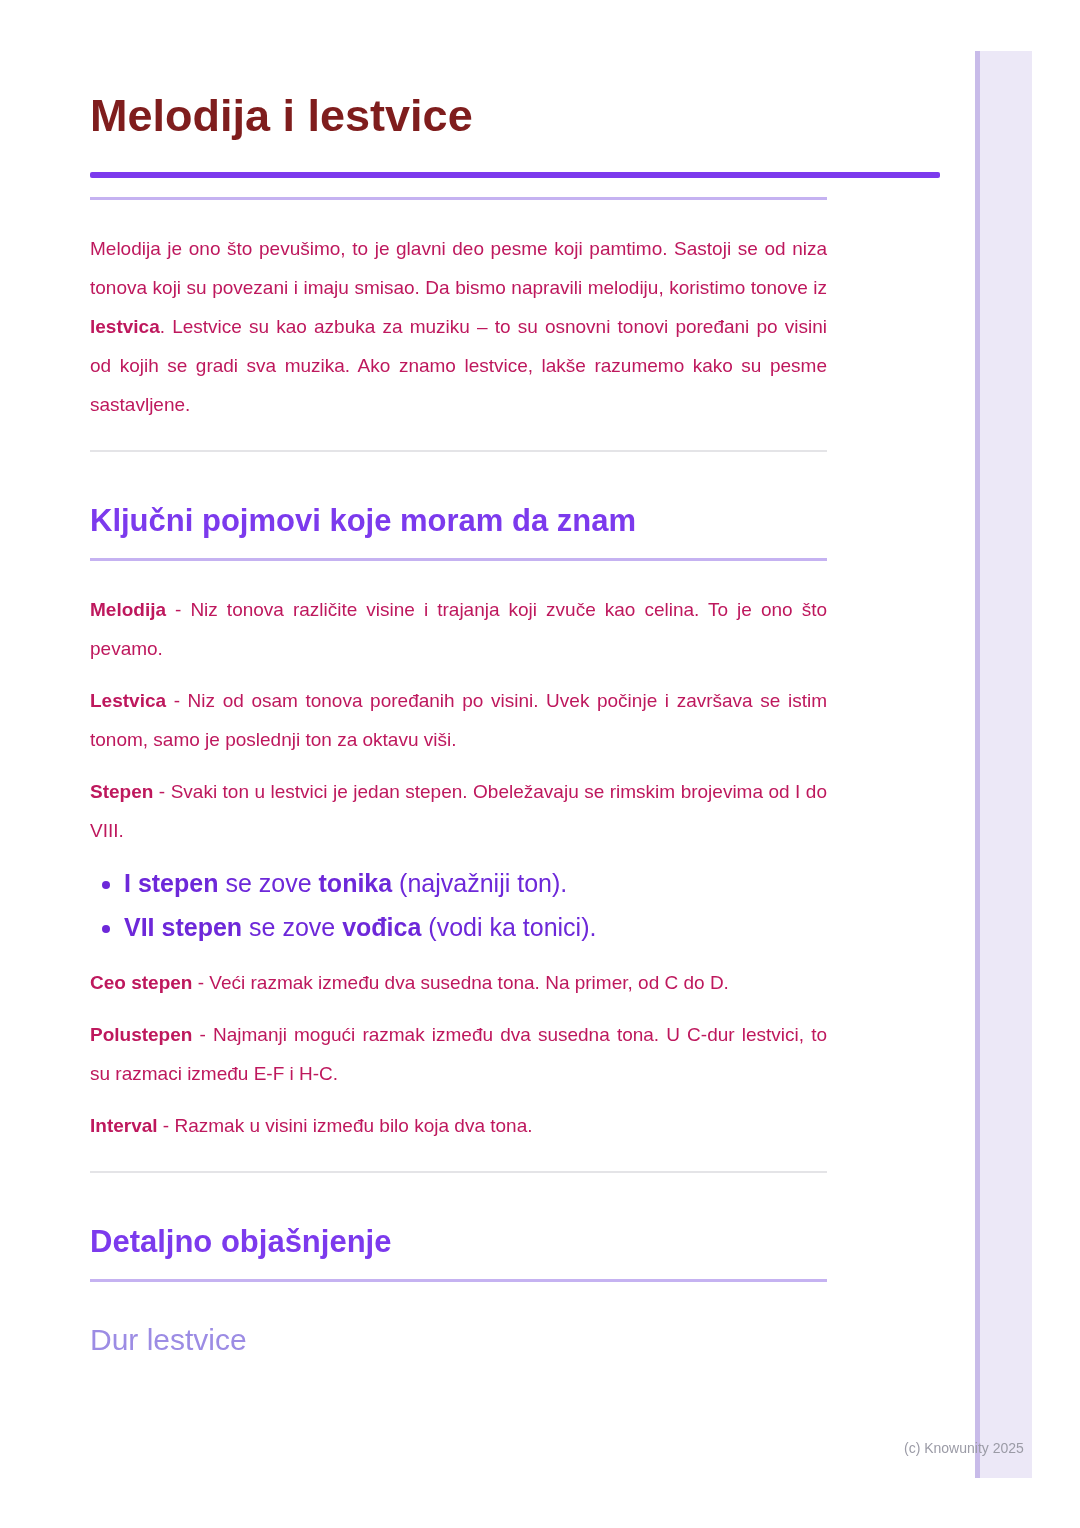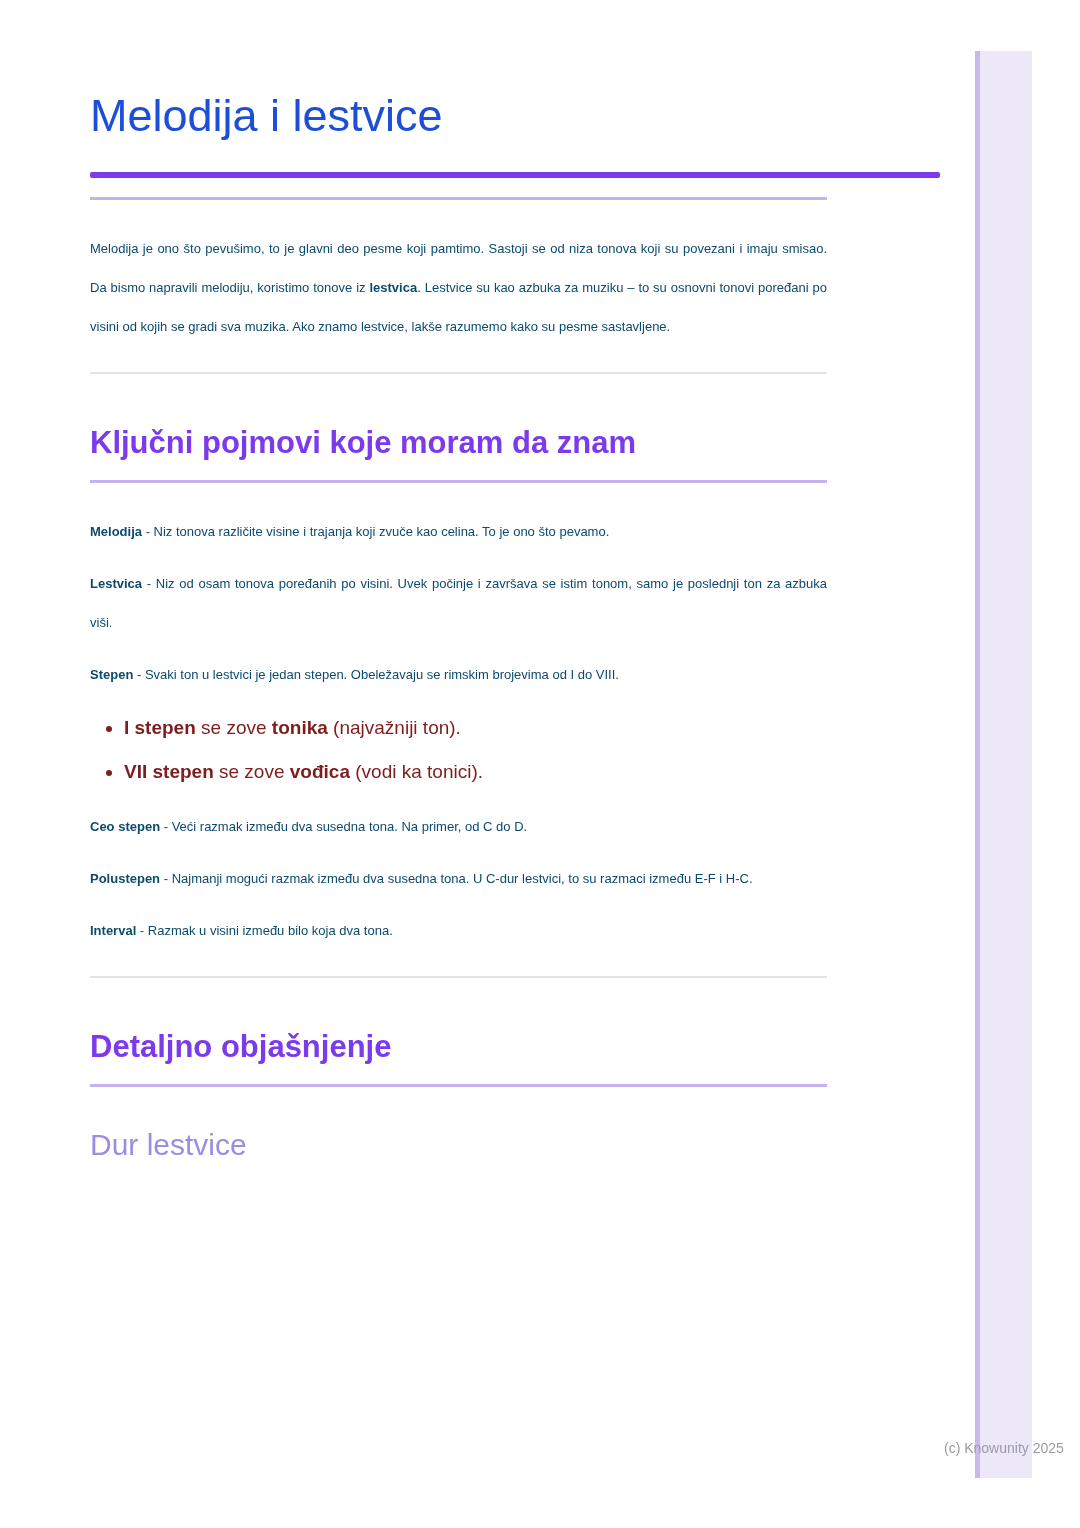--- a/index.html
+++ b/index.html
@@ -21,40 +21,40 @@
     left: 975px;
     top: 51px;
     width: 57px;
     height: 1427px;
     background: #ece8f7;
     border-left: 5px solid #c8bbe9;
     z-index: 1;
   }
   .watermark {
     position: absolute;
-    left: 944px;
+    left: 904px;
     top: 1440px;
     font-size: 14px;
     color: #9b9ba6;
     z-index: 2;
     white-space: nowrap;
   }
   .content {
     position: relative;
     margin-left: 90px;
     width: 737px;
     padding-top: 90px;
     z-index: 0;
   }
   h1.page-title {
     margin: 0;
     font-size: 45px;
     line-height: 1.15;
-    font-weight: 400;
-    color: #1d4ed8;
+    font-weight: 700;
+    color: #7f1d1d;
   }
   .title-rule {
     width: 850px;
     height: 6px;
     background: #7c3aed;
     border-radius: 2px;
     margin-top: 30px;
   }
   h2.section-heading {
     margin: 50px 0 0 0;
@@ -71,43 +71,43 @@
   }
   h3.subsection-heading {
     margin: 40px 0 0 0;
     font-size: 30px;
     line-height: 1.2;
     font-weight: 400;
     color: #9c8ce4;
   }
   p.body {
     margin: 13px 0 0 0;
-    font-size: 13px;
+    font-size: 19px;
     line-height: 39px;
-    color: #0c4a6e;
+    color: #be185d;
   }
   p.justify { text-align: justify; }
   p.first { margin-top: 29px; }
   p.after-list { margin-top: 16px; }
   strong { font-weight: 700; }
   hr.divider {
     border: none;
     border-top: 2px solid #e4e4e7;
     margin: 26px 0 0 0;
     width: 100%;
   }
   ul.term-list {
     margin: 14px 0 0 0;
     padding-left: 34px;
     list-style: disc;
   }
   ul.term-list li {
-    font-size: 19px;
+    font-size: 25px;
     line-height: 39px;
-    color: #7f1d1d;
+    color: #6d28d9;
   }
   ul.term-list li + li { margin-top: 5px; }
 </style>
 </head>
 <body>
 
 <div class="side-strip"></div>
 <div class="watermark">(c) Knowunity 2025</div>
 
 <main class="content">
@@ -121,21 +121,21 @@
   </section>
 
   <hr class="divider">
 
   <section>
     <h2 class="section-heading">Ključni pojmovi koje moram da znam</h2>
     <div class="h2-rule"></div>
 
     <p class="body justify first"><strong>Melodija</strong><span> - Niz tonova različite visine i trajanja koji zvuče kao celina. To je ono što pevamo.</span></p>
 
-    <p class="body justify"><strong>Lestvica</strong><span> - Niz od osam tonova poređanih po visini. Uvek počinje i završava se istim tonom, samo je poslednji ton za azbuka viši.</span></p>
+    <p class="body justify"><strong>Lestvica</strong><span> - Niz od osam tonova poređanih po visini. Uvek počinje i završava se istim tonom, samo je poslednji ton za oktavu viši.</span></p>
 
     <p class="body justify"><strong>Stepen</strong><span> - Svaki ton u lestvici je jedan stepen. Obeležavaju se rimskim brojevima od I do VIII.</span></p>
 
     <ul class="term-list">
       <li><strong>I stepen</strong><span> se zove </span><strong>tonika</strong><span> (najvažniji ton).</span></li>
       <li><strong>VII stepen</strong><span> se zove </span><strong>vođica</strong><span> (vodi ka tonici).</span></li>
     </ul>
 
     <p class="body justify after-list"><strong>Ceo stepen</strong><span> - Veći razmak između dva susedna tona. Na primer, od C do D.</span></p>
 

